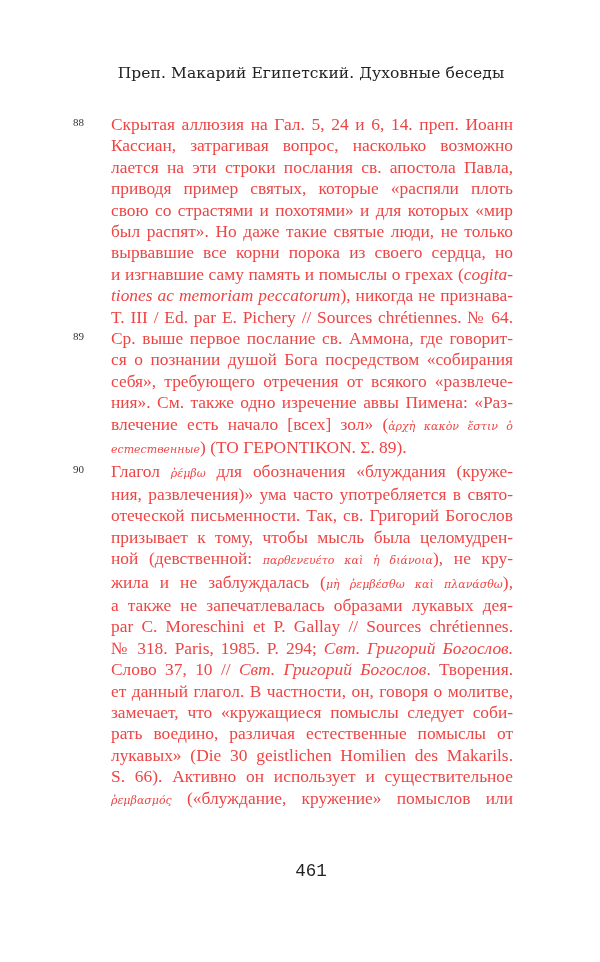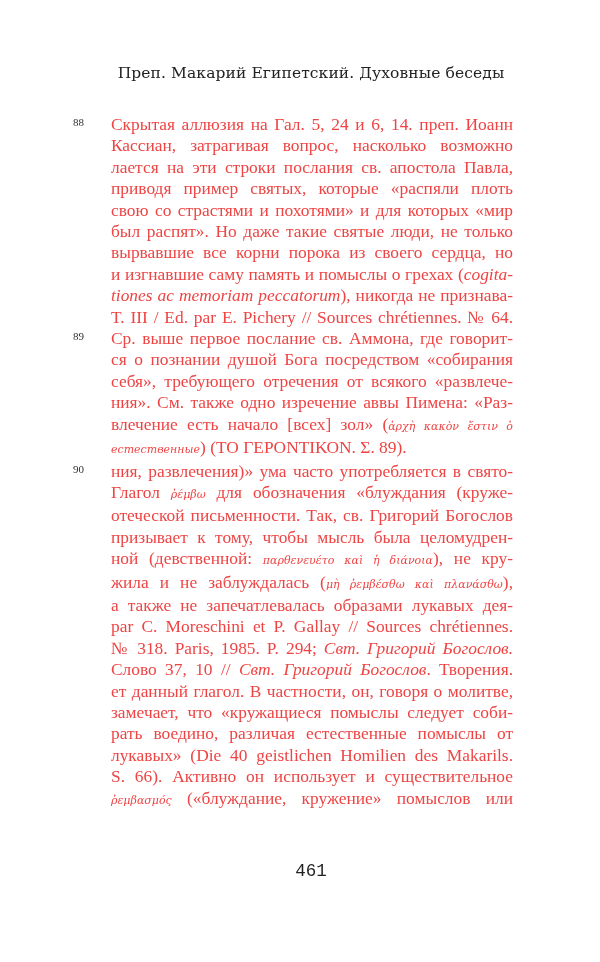--- a/index.html
+++ b/index.html
@@ -57,34 +57,34 @@
           <span class="line"><span>ся о познании душой Бога посредством «собирания</span></span>
           <span class="line"><span>себя», требующего отречения от всякого «развлече-</span></span>
           <span class="line"><span>ния». См. также одно изречение аввы Пимена: «Раз-</span></span>
           <span class="line"><span>влечение есть начало [всех] зол» (</span><span class="gr">ἀρχὴ κακὸν ἔστιν ὁ</span></span>
           <span class="line last"><span class="gr">естественные</span><span>) (ΤΟ ΓΕΡΟΝΤΙΚΟΝ. Σ. 89).</span></span>
         </div>
     </div>
     <div class="note">
       <span class="note-num">90</span>
       <div class="note-body">
+          <span class="line"><span>Глагол </span><span class="gr">ῥέμβω</span><span> для обозначения «блуждания (круже-</span></span>
           <span class="line"><span>ния, развлечения)» ума часто употребляется в свято-</span></span>
-          <span class="line"><span>Глагол </span><span class="gr">ῥέμβω</span><span> для обозначения «блуждания (круже-</span></span>
           <span class="line"><span>отеческой письменности. Так, св. Григорий Богослов</span></span>
           <span class="line"><span>призывает к тому, чтобы мысль была целомудрен-</span></span>
           <span class="line"><span>ной (девственной: </span><span class="gr">παρθενευέτο καὶ ἡ διάνοια</span><span>), не кру-</span></span>
           <span class="line"><span>жила и не заблуждалась (</span><span class="gr">μὴ ῥεμβέσθω καὶ πλανάσθω</span><span>),</span></span>
           <span class="line"><span>а также не запечатлевалась образами лукавых дея-</span></span>
           <span class="line"><span>par C. Moreschini et P. Gallay // Sources chrétiennes.</span></span>
           <span class="line"><span>№ 318. Paris, 1985. P. 294; </span><span class="i">Свт. Григорий Богослов.</span></span>
           <span class="line"><span>Слово 37, 10 // </span><span class="i">Свт. Григорий Богослов</span><span>. Творения.</span></span>
           <span class="line"><span>ет данный глагол. В частности, он, говоря о молитве,</span></span>
           <span class="line"><span>замечает, что «кружащиеся помыслы следует соби-</span></span>
           <span class="line"><span>рать воедино, различая естественные помыслы от</span></span>
-          <span class="line"><span>лукавых» (Die 40 geistlichen Homilien des Makarils.</span></span>
+          <span class="line"><span>лукавых» (Die 30 geistlichen Homilien des Makarils.</span></span>
           <span class="line"><span>S. 66). Активно он использует и существительное</span></span>
           <span class="line"><span class="gr">ῥεμβασμός</span><span> («блуждание, кружение» помыслов или</span></span>
         </div>
     </div>
   </div>
 
   <div class="folio">461</div>
 </div>
 
 </body></html>

